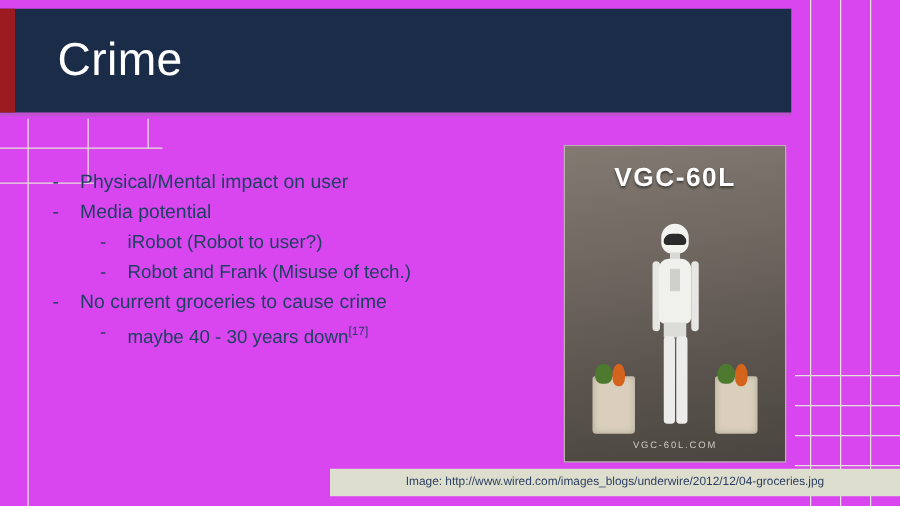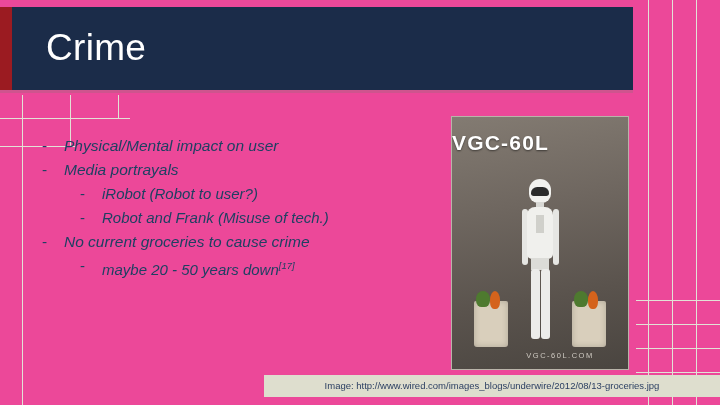--- a/index.html
+++ b/index.html
@@ -10,21 +10,21 @@
     width: 720px;
     height: 405px;
     background: #efefe6;
     font-family: "Liberation Sans", sans-serif;
     overflow: hidden;
   }
   .slide {
     position: relative;
     width: 720px;
     height: 405px;
-    background: #ec4899;
+    background: #d946ef;
     overflow: hidden;
   }
   
   .grid-lines {
     position: absolute;
     left: 0; top: 0;
     width: 720px; height: 405px;
     pointer-events: none;
   }
   .vline {
@@ -94,21 +94,20 @@
     margin-left: 38px;
     font-size: 15px;
   }
   .dash {
     width: 22px;
     flex: 0 0 22px;
     color: #1e4062;
   }
   .btext {
     flex: 1 1 auto;
-    font-style: italic;
   }
   sup {
     font-size: 9.5px;
     vertical-align: super;
   }
   
   .poster {
     position: absolute;
     left: 452px;
     top: 117px;
@@ -116,21 +115,21 @@
     height: 252px;
     background: linear-gradient(170deg, #837b72 0%, #6f6760 35%, #5a534d 70%, #4a4540 100%);
     box-shadow: 0 0 0 1px #b9b4a9;
     overflow: hidden;
   }
   .poster-title {
     position: absolute;
     left: 0;
     top: 14px;
     width: 176px;
-    text-align: left;
+    text-align: center;
     color: #ffffff;
     font-size: 21px;
     font-weight: bold;
     letter-spacing: 1.2px;
     text-shadow: 0 1px 2px rgba(0,0,0,0.5);
   }
   .poster-sub {
     position: absolute;
     left: 0;
     top: 42px;
@@ -144,21 +143,20 @@
   }
   .poster-footer {
     position: absolute;
     left: 0;
     bottom: 9px;
     width: 176px;
     text-align: center;
     color: #cfcac2;
     font-size: 7.5px;
     letter-spacing: 1.5px;
-    margin-left: 20px;
   }
   
   .robot {
     position: absolute;
     left: 68px;
     top: 62px;
     width: 40px;
     height: 170px;
   }
   .r-head {
@@ -294,41 +292,41 @@
 
   <div class="bullets">
 
     <div class="bullet level1">
       <span class="dash">-</span>
       <span class="btext">Physical/Mental impact on user</span>
     </div>
 
     <div class="bullet level1">
       <span class="dash">-</span>
-      <span class="btext">Media portrayals</span>
+      <span class="btext">Media potential</span>
     </div>
 
     <div class="bullet level2">
       <span class="dash">-</span>
       <span class="btext">iRobot (Robot to user?)</span>
     </div>
 
     <div class="bullet level2">
       <span class="dash">-</span>
       <span class="btext">Robot and Frank (Misuse of tech.)</span>
     </div>
 
     <div class="bullet level1">
       <span class="dash">-</span>
       <span class="btext">No current groceries to cause crime</span>
     </div>
 
     <div class="bullet level2">
       <span class="dash">-</span>
-      <span class="btext"><span>maybe 20 - 50 years down</span><sup>[17]</sup></span>
+      <span class="btext"><span>maybe 40 - 30 years down</span><sup>[17]</sup></span>
     </div>
 
   </div>
 
   <div class="poster">
     <div class="poster-title">VGC-60L</div>
 
     <div class="robot">
       <div class="r-armL"></div>
       <div class="r-armR"></div>
@@ -347,15 +345,15 @@
       <div class="veg orange"></div>
     </div>
     <div class="bag right">
       <div class="veg green"></div>
       <div class="veg orange"></div>
     </div>
 
     <div class="poster-footer">VGC-60L.COM</div>
   </div>
 
-  <div class="caption">Image: http://www.wired.com/images_blogs/underwire/2012/08/13-groceries.jpg</div>
+  <div class="caption">Image: http://www.wired.com/images_blogs/underwire/2012/12/04-groceries.jpg</div>
 
 </div>
 
 </body></html>

